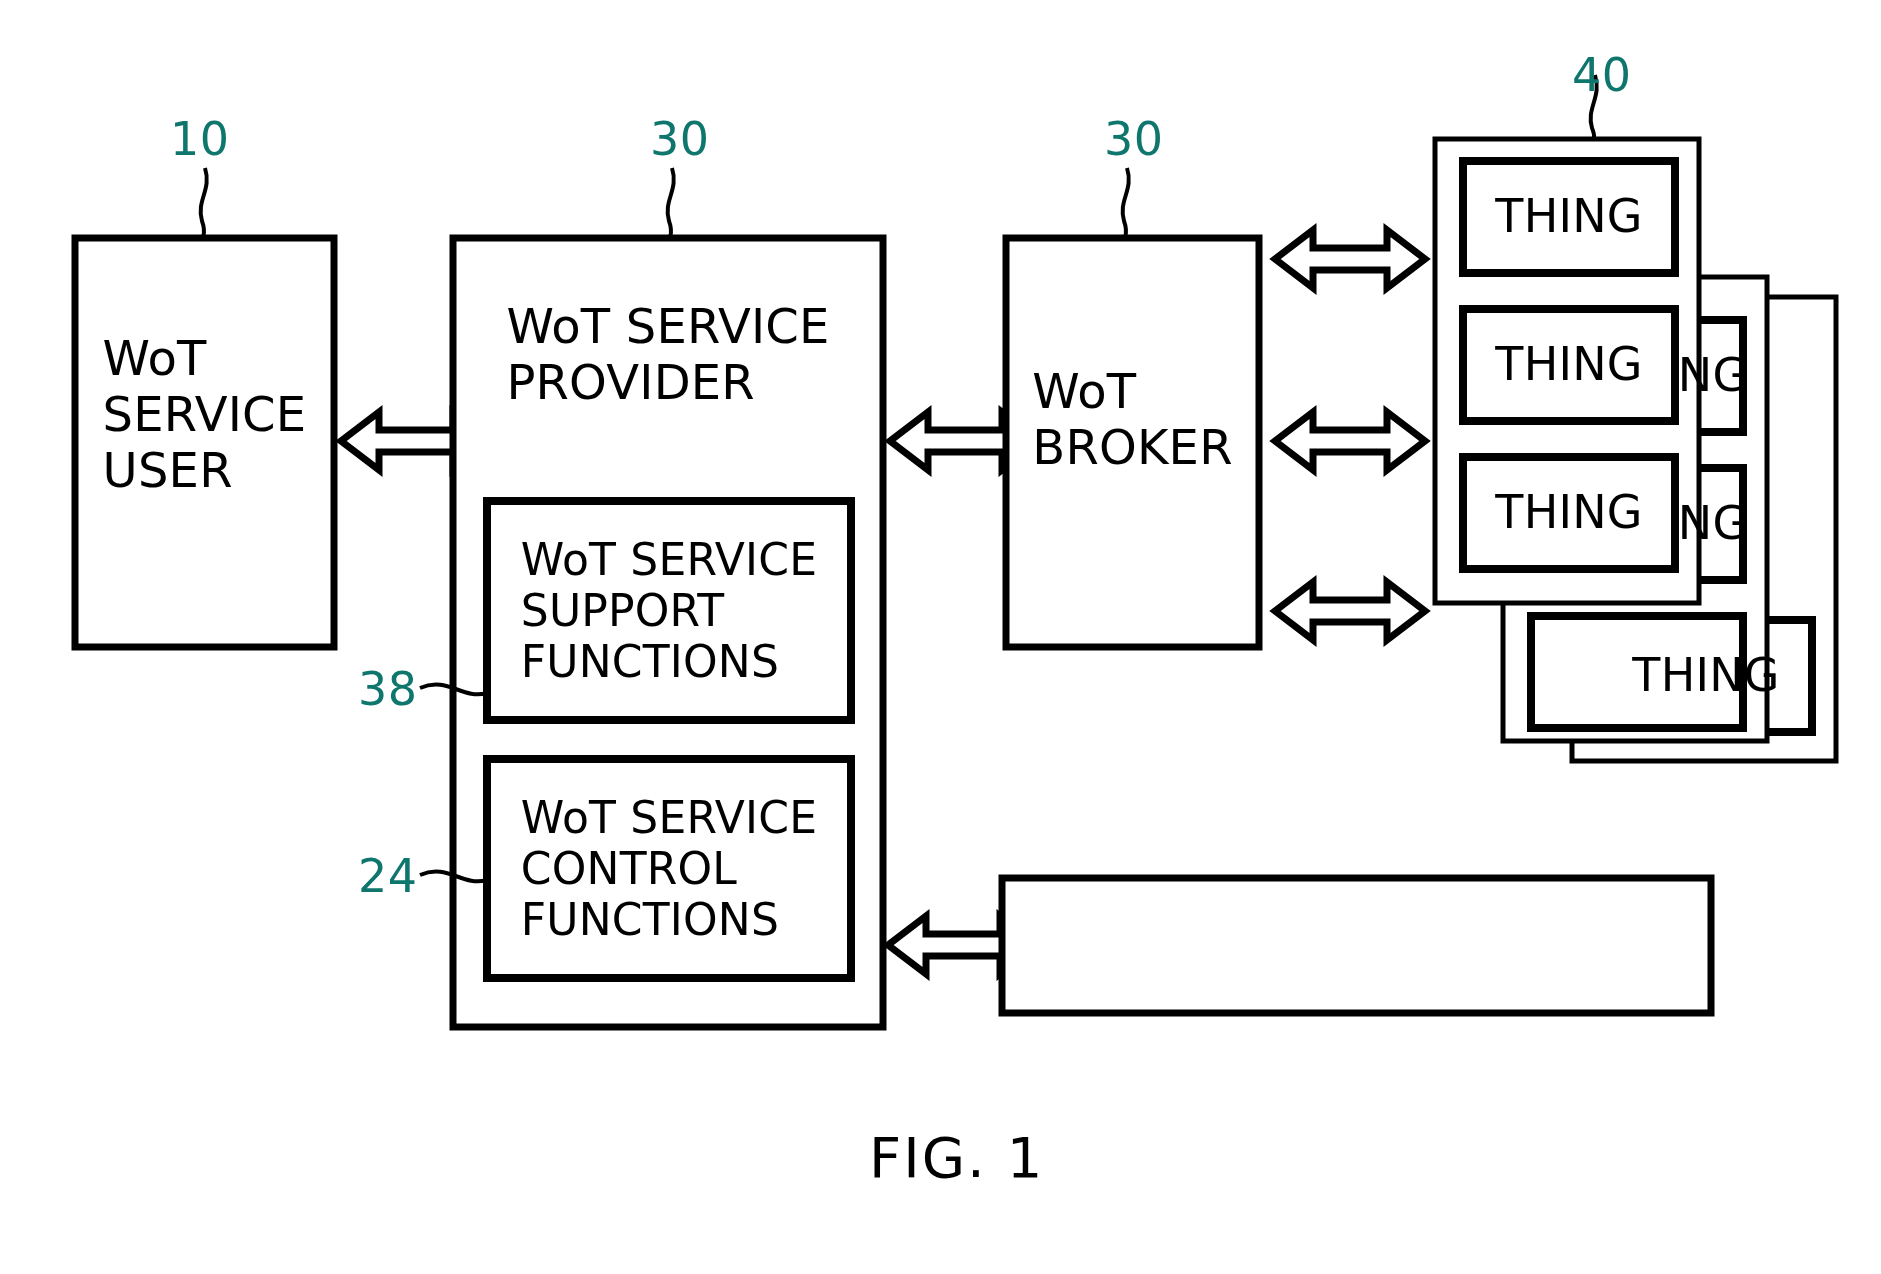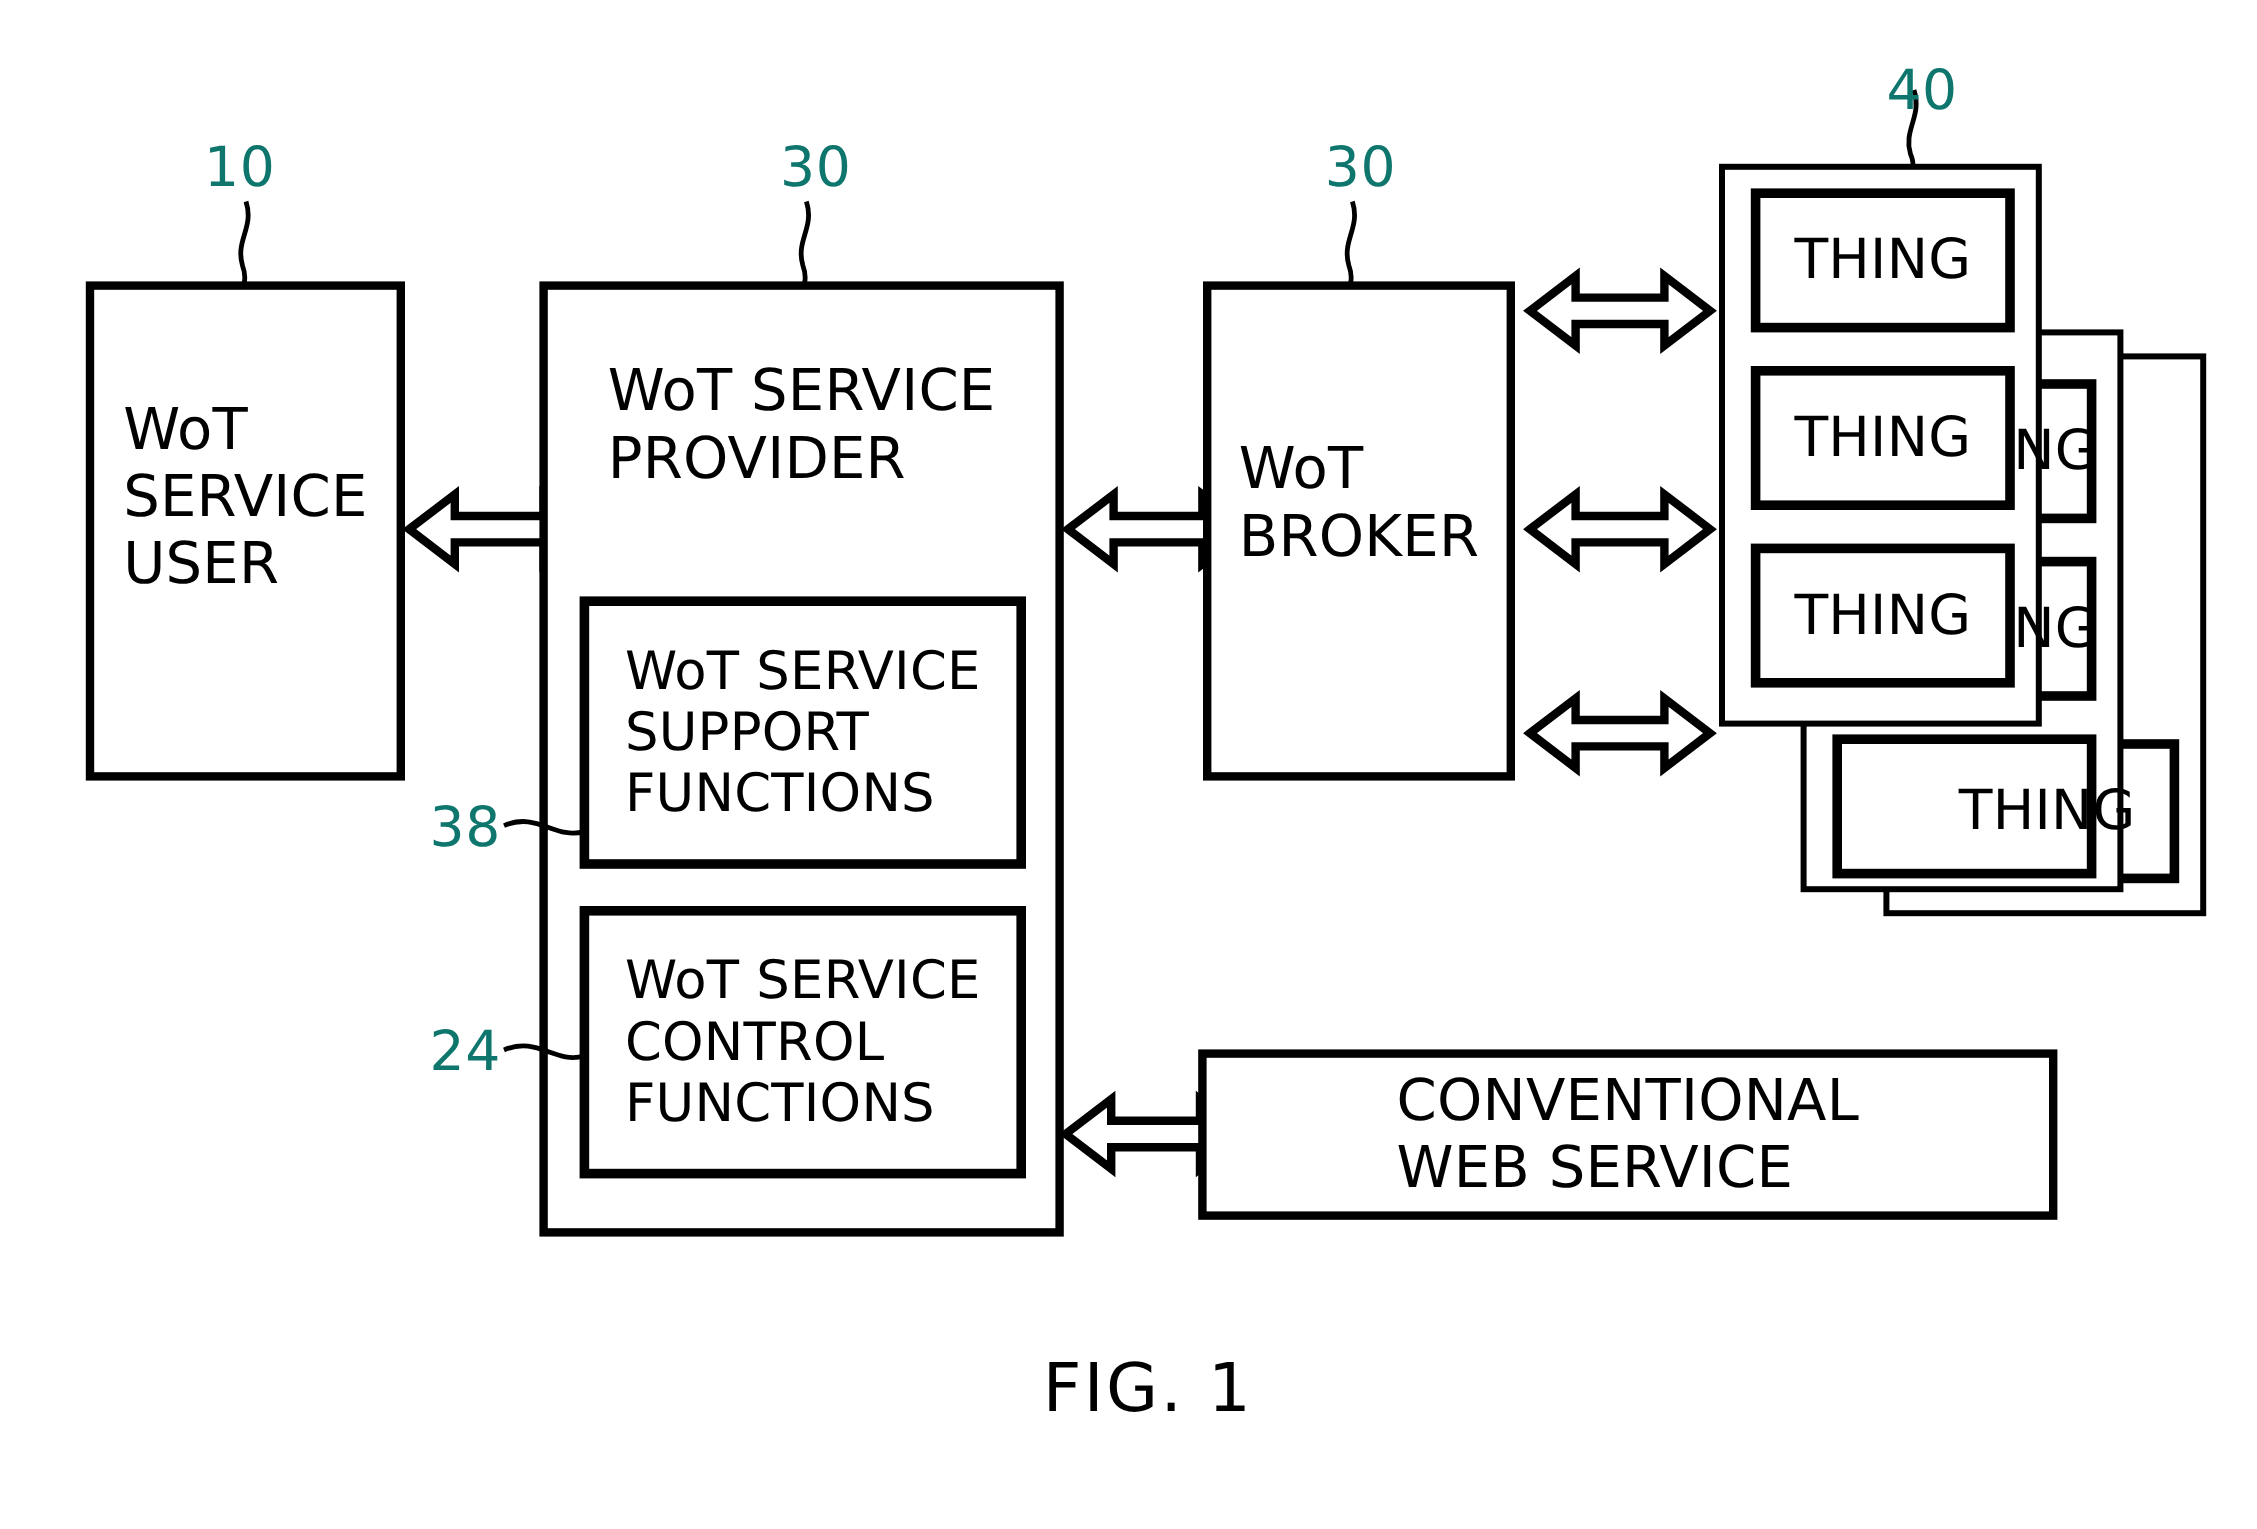--- a/index.html
+++ b/index.html
@@ -145,22 +145,20 @@
 SUPPORT
 FUNCTIONS</div>
 
   <div class="boxtext t44" style="left:487px; top:759px; width:364px; height:219px;">WoT SERVICE
 CONTROL
 FUNCTIONS</div>
 
   <div class="boxtext t48" style="left:1006px; top:345px; width:253px; height:150px;">WoT
 BROKER</div>
 
-  <div class="boxtext t48" style="left:1002px; top:878px; width:709px; height:135px;">CONVENTIONAL
-WEB SERVICE</div>
 
   <div class="boxtext t46" style="left:1600px; top:620px; width:212px; height:112px;">THING</div>
 
   <div class="boxtext t46" style="left:1683px; top:320px; width:60px; height:112px;">NG</div>
   <div class="boxtext t46" style="left:1683px; top:468px; width:60px; height:112px;">NG</div>
 
   <div class="boxtext t46" style="left:1463px; top:161px; width:212px; height:112px;">THING</div>
   <div class="boxtext t46" style="left:1463px; top:309px; width:212px; height:112px;">THING</div>
   <div class="boxtext t46" style="left:1463px; top:457px; width:212px; height:112px;">THING</div>
 

